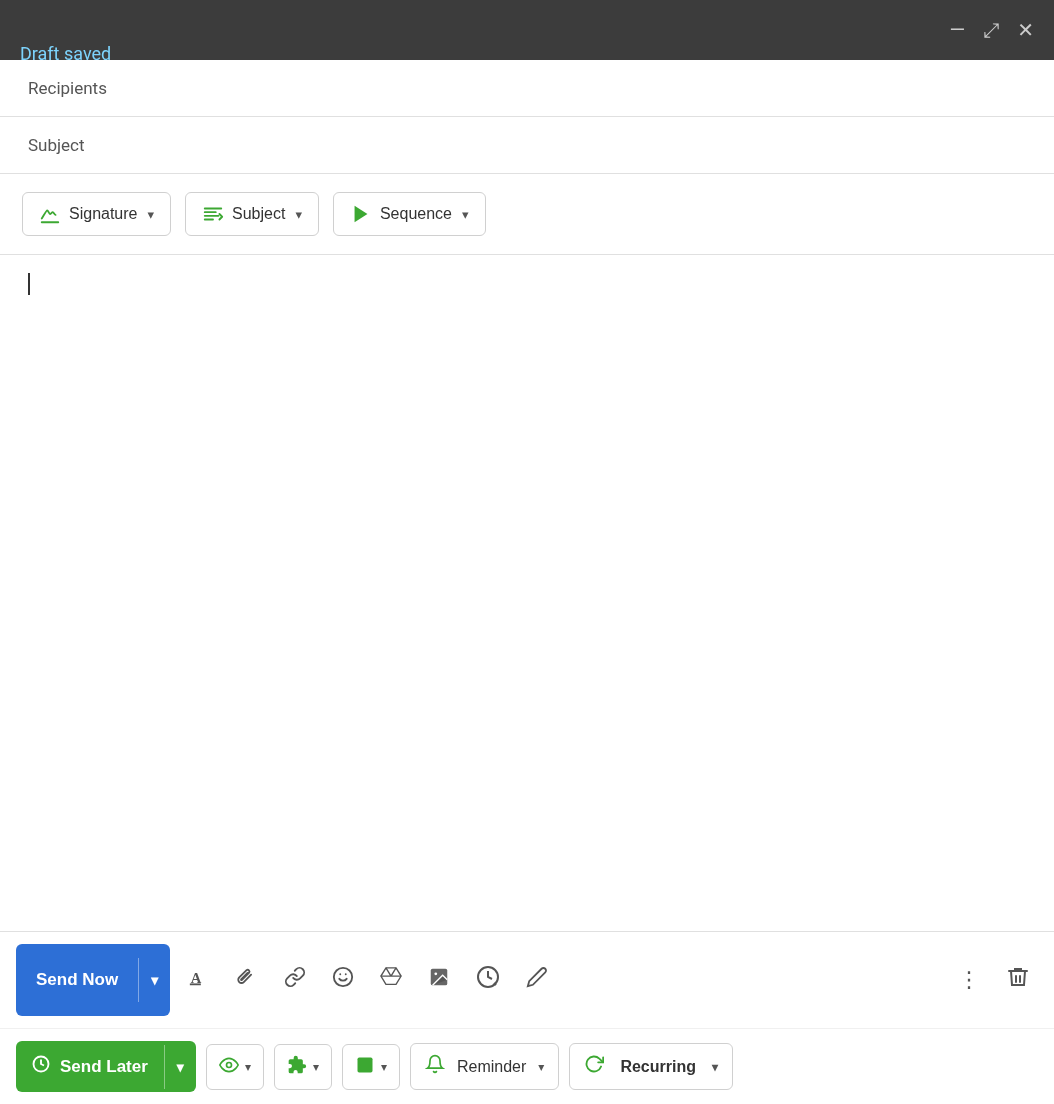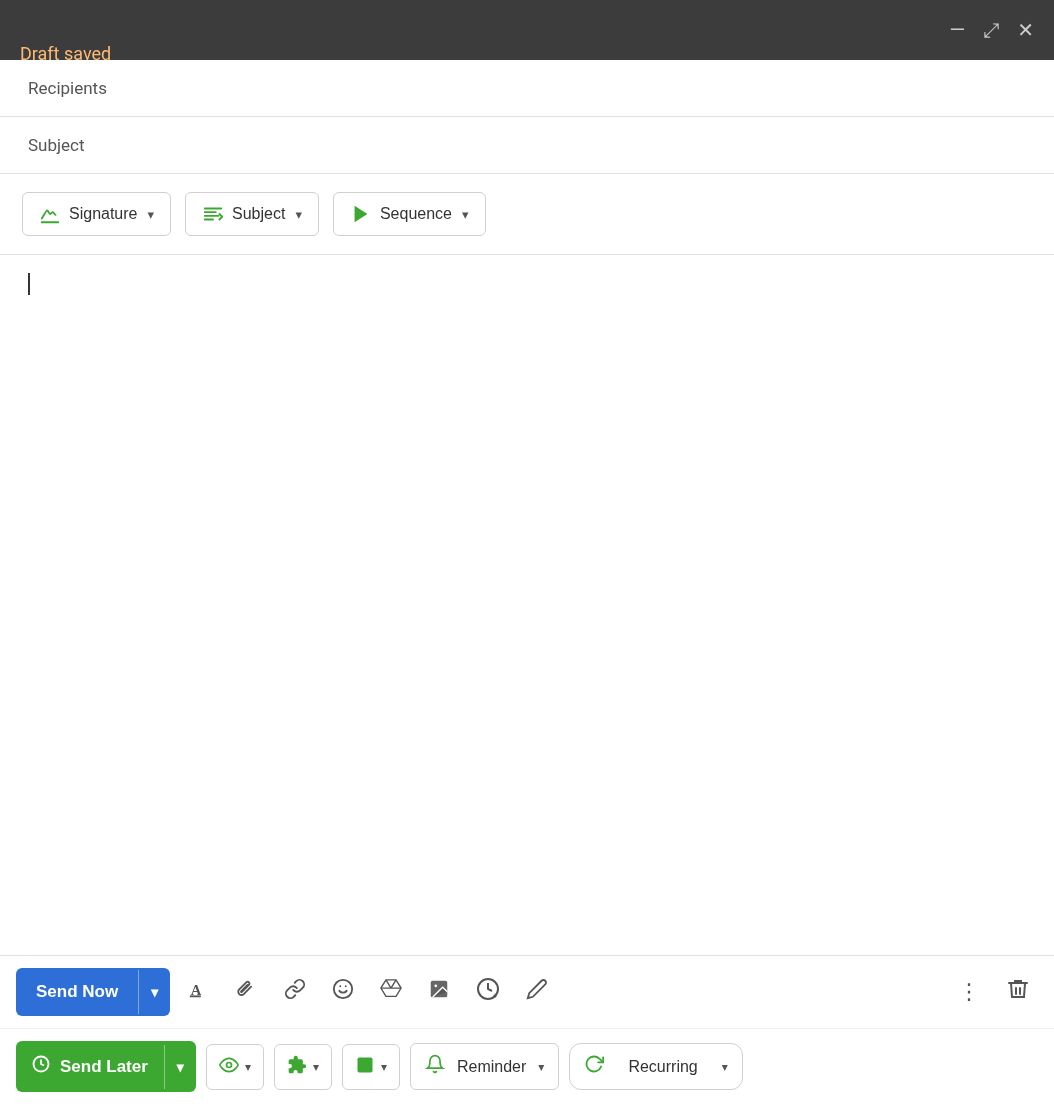--- a/index.html
+++ b/index.html
@@ -15,21 +15,21 @@
       background: #3c3c3c;
       height: 60px;
       display: flex;
       align-items: center;
       justify-content: space-between;
       padding: 0 20px;
       color: #ccc;
     }
     .title-bar-title {
       font-size: 18px;
-      color: #fdba74;
+      color: #7dd3fc;
       margin-top: 46px;
     }
     .title-bar-controls {
       display: flex;
       gap: 18px;
       align-items: center;
     }
     .title-bar-controls span {
       font-size: 20px;
       color: #ccc;
@@ -127,21 +127,21 @@
       background: #2d6fd6;
       color: #fff;
       border: none;
       border-radius: 6px;
       font-size: 17px;
       font-weight: 600;
       cursor: pointer;
       overflow: hidden;
     }
     .send-now-main {
-      padding: 14px 20px;
+      padding: 26px 20px;
       text-align: center;
     }
     .send-now-arrow {
       padding: 14px 12px;
       border-left: 1px solid rgba(255,255,255,0.4);
       font-size: 14px;
     }
 
     .send-later-btn {
       display: flex;
@@ -228,28 +228,29 @@
       font-size: 16px;
       cursor: pointer;
       color: #333;
     }
     .reminder-btn .icon-green { color: #3ca832; font-size: 18px; }
     .reminder-btn .arrow { font-size: 12px; color: #555; }
 
     .recurring-btn {
       display: flex;
       align-items: center;
-      gap: 24px;
+      gap: 16px;
       border: 1.5px solid #d0d0d0;
-      border-radius: 12px;
+      border-radius: 6px;
       padding: 10px 14px;
       background: #fff;
       font-size: 16px;
       cursor: pointer;
       color: #333;
+      font-weight: bold;
     }
     .recurring-btn .icon-green { color: #3ca832; font-size: 18px; }
     .recurring-btn .arrow { font-size: 12px; color: #555; }
 
     
     .svg-icon { display: inline-flex; align-items: center; }
   </style>
 </head>
 <body>
 

